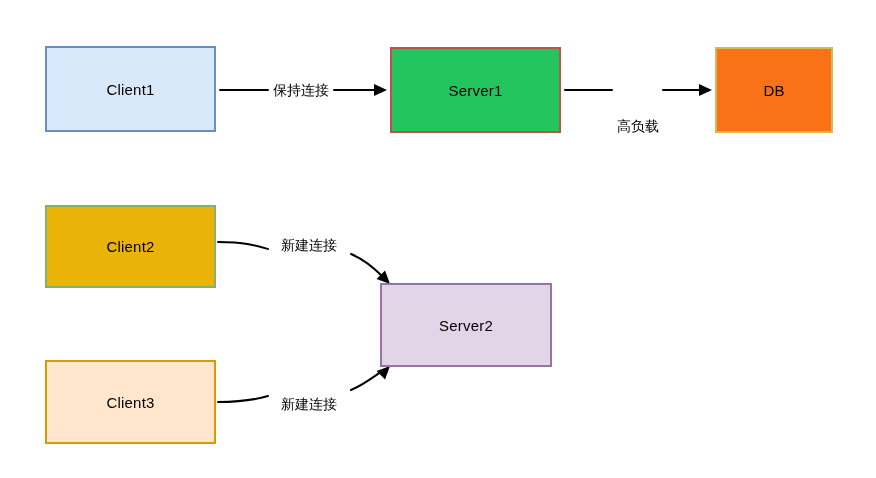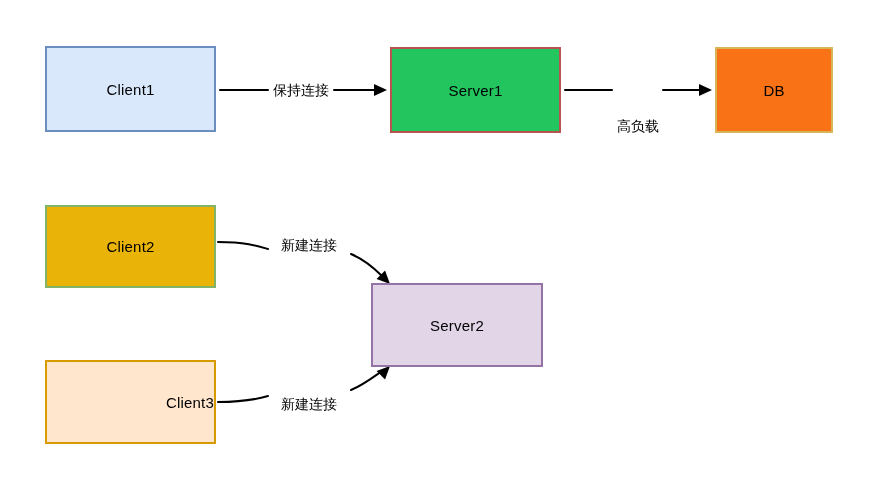--- a/index.html
+++ b/index.html
@@ -74,24 +74,24 @@
       </div>
       <div class="node" style="left: 390px; top: 47px; width: 171px; height: 86px; background: #22c55e; border-color: rgb(184, 84, 80);">
         <span>Server1</span>
       </div>
       <div class="node" style="left: 715px; top: 47px; width: 118px; height: 86px; background: #f97316; border-color: rgb(214, 182, 86);">
         <span>DB</span>
       </div>
       <div class="node" style="left: 45px; top: 205px; width: 171px; height: 83px; background: #eab308; border-color: rgb(130, 179, 102);">
         <span>Client2</span>
       </div>
-      <div class="node" style="left: 371px; top: 283px; width: 172px; height: 84px; background: rgb(225, 213, 231); border-color: rgb(150, 115, 166);">
+      <div class="node" style="left: 380px; top: 283px; width: 172px; height: 84px; background: rgb(225, 213, 231); border-color: rgb(150, 115, 166);">
         <span>Server2</span>
       </div>
-      <div class="node" style="left: 45px; top: 360px; width: 171px; height: 84px; background: rgb(255, 230, 204); border-color: rgb(215, 155, 0); justify-content: flex-end;">
+      <div class="node" style="left: 45px; top: 360px; width: 171px; height: 84px; background: rgb(255, 230, 204); border-color: rgb(215, 155, 0);">
         <span>Client3</span>
       </div>
     </div>
   <div id="labels-layer">
       <div class="edge-label" style="left: 301px; top: 90px;">保持连接</div>
       <div class="edge-label" style="left: 638px; top: 90px; margin-top: 36px;">高负载</div>
       <div class="edge-label" style="left: 309px; top: 245px;">新建连接</div>
       <div class="edge-label" style="left: 309px; top: 404px;">新建连接</div>
     </div>
 

